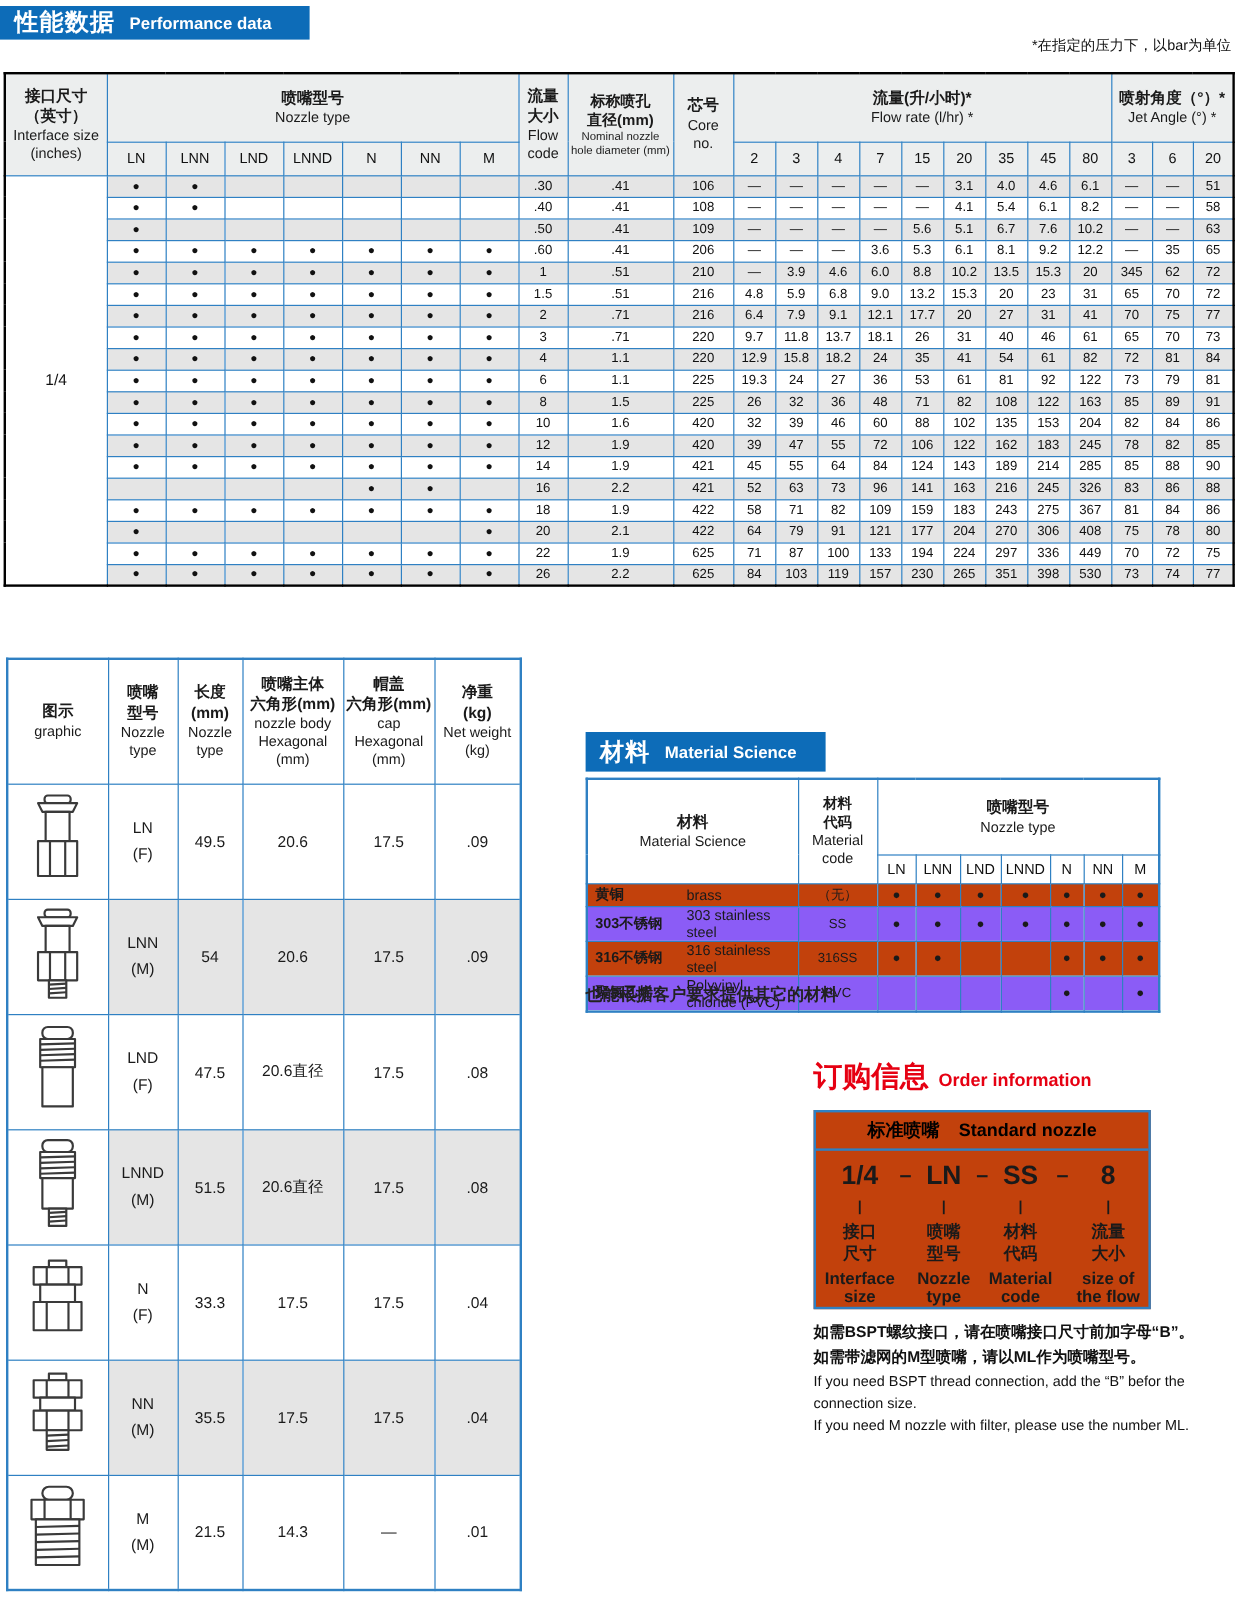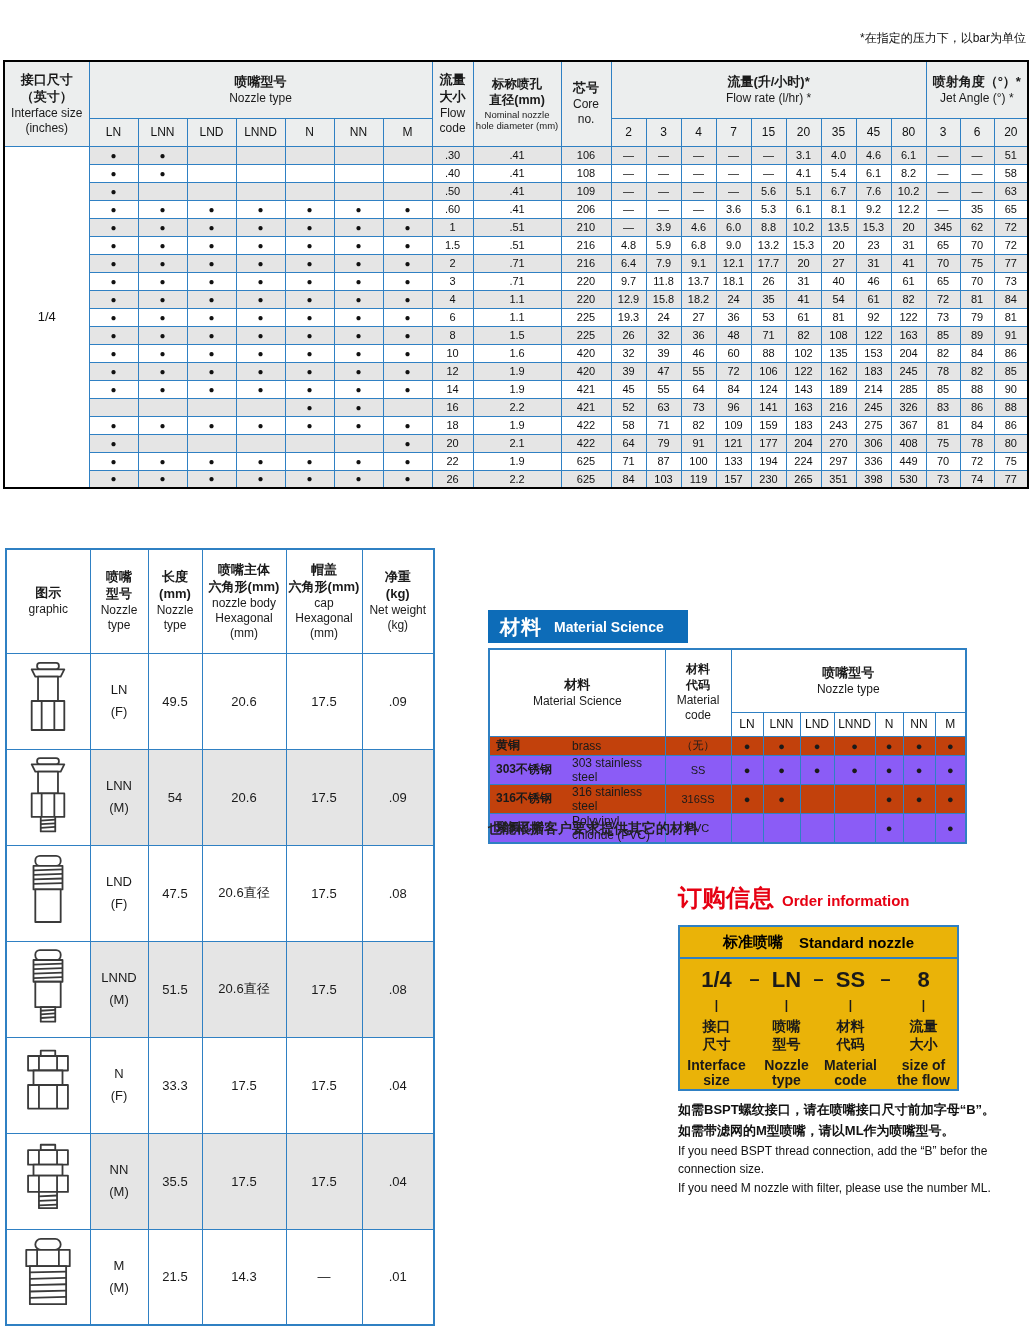--- a/index.html
+++ b/index.html
@@ -58,21 +58,21 @@
   .mat-name{display:flex;align-items:center;text-align:left;padding:0 6px;gap:4px;}
   .mat-name .mzh{font-weight:bold;font-size:12px;width:72px;flex:none;}
   .mat-name .men{font-size:12px;}
   .mat-footnote{position:absolute;left:488px;top:820px;font-size:14px;font-weight:600;color:#222;}
 
   
   .order-title{position:absolute;left:678px;top:886px;display:flex;align-items:flex-end;gap:8px;color:#e60012;}
   .order-title .ozh{font-size:24px;font-weight:bold;line-height:1;text-align:right;}
   .order-title .oen{font-size:15px;font-weight:bold;line-height:1.2;}
   .order-box{position:absolute;left:678px;top:925px;width:281px;height:166px;border:2px solid #2f80c3;
-             box-sizing:border-box;background:#eab308;}
+             box-sizing:border-box;background:#c2410c;}
   .order-box-title{height:30px;border-bottom:2px solid #2f80c3;display:flex;align-items:center;
                    justify-content:center;gap:16px;font-size:15px;font-weight:bold;color:#000;}
   .order-grid{display:grid;grid-template-columns:58px 18px 46px 18px 46px 24px 52px;
               grid-template-rows:34px 18px 42px auto;justify-content:center;margin-top:5px;}
   .code-val{grid-row:1;font-size:22px;font-weight:bold;text-align:center;line-height:32px;}
   .code-dash{grid-row:1;font-size:18px;font-weight:bold;text-align:center;line-height:30px;}
   .code-bar{grid-row:2;text-align:center;font-size:12px;font-weight:bold;}
   .lbl-zh{grid-row:3;font-size:14px;font-weight:bold;text-align:center;white-space:pre-line;
           line-height:1.25;justify-self:center;width:max-content;padding-top:2px;}
   .lbl-en{grid-row:4;font-size:14px;font-weight:bold;text-align:center;white-space:pre-line;
@@ -80,20 +80,24 @@
   .order-notes{position:absolute;left:678px;top:1100px;width:354px;}
   .note-zh{font-size:13px;font-weight:600;line-height:1.6;color:#111;}
   .note-en{font-size:12px;line-height:1.55;color:#111;}
   .note-en:first-of-type{margin-top:8px;}
 </style>
 </head>
 <body>
 
 <div class="page">
 
+  <div class="banner perf-banner">
+    <span class="bzh">性能数据</span>
+    <span class="ben">Performance data</span>
+  </div>
   <div class="pressure-note">*在指定的压力下，以bar为单位</div>
 
   <table class="perf-table">
     <colgroup>
       <col style="width:85px">
       <col style="width:49px">
         <col style="width:49px">
         <col style="width:49px">
         <col style="width:49px">
       <col style="width:49px">

